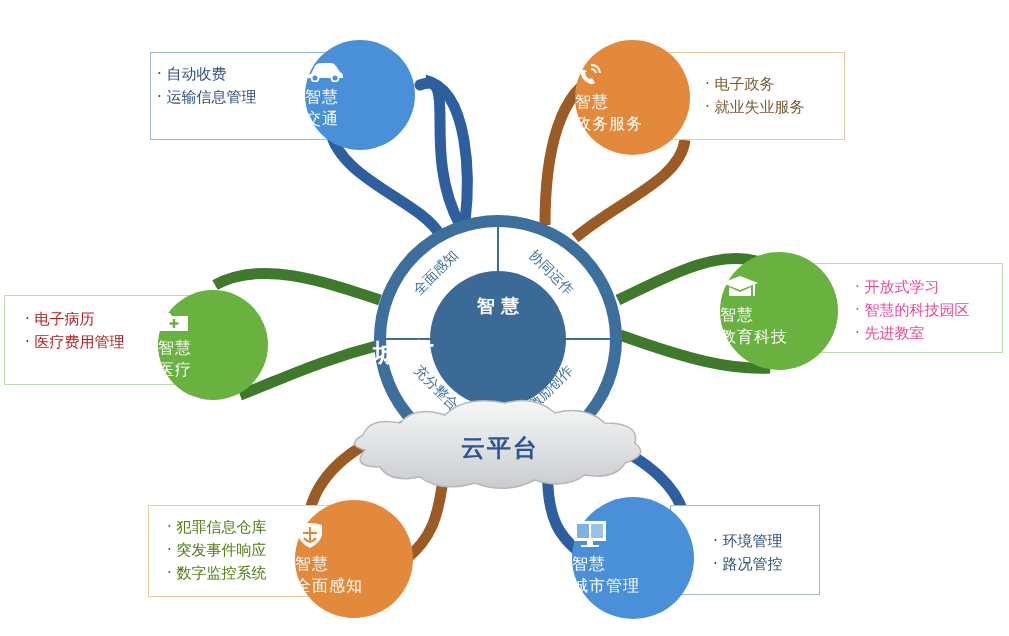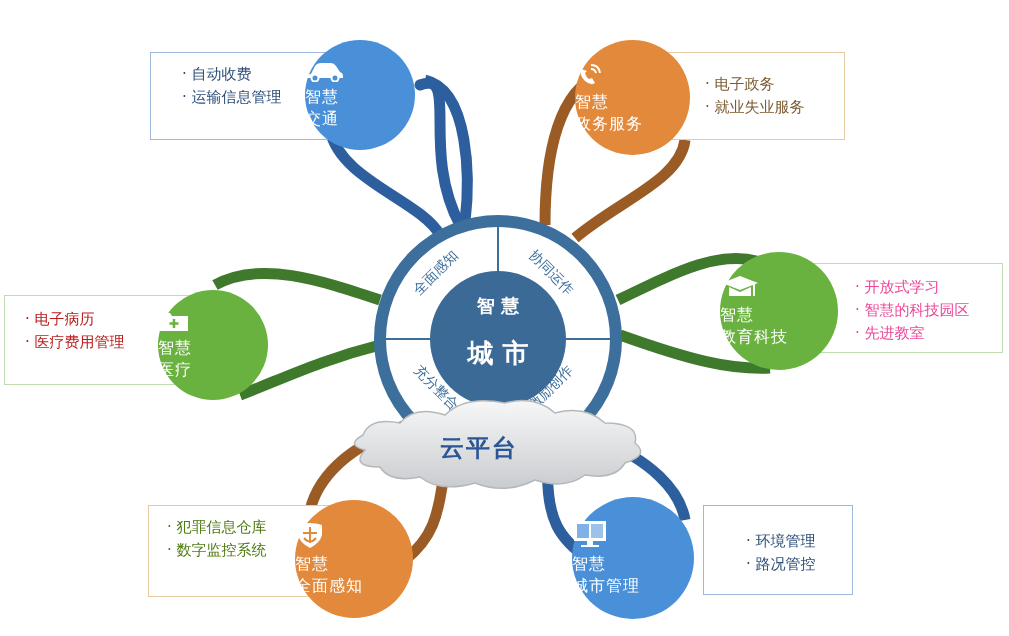--- a/index.html
+++ b/index.html
@@ -12,21 +12,21 @@
   .box li::before { content:"· "; }
   .node { position:absolute; border-radius:50%; color:#fff; text-align:center;
           display:flex; flex-direction:column; align-items:flex-start; justify-content:center;
           box-sizing:border-box; }
   .node .t { font-size:16px; line-height:22px; letter-spacing:1px; }
   .node .ic { margin-bottom:4px; }
   .blue { background:#4a90d9; }
   .orange { background:#e3893b; }
   .green { background:#6ab23f; }
   .hub { position:absolute; left:373px; top:214px; width:250px; height:250px; }
-  .cloud-label { position:absolute; left:440px; top:432px; width:120px; text-align:left;
+  .cloud-label { position:absolute; left:440px; top:432px; width:120px; text-align:center;
                  font-size:24px; font-weight:bold; color:#2a5597; letter-spacing:2px; }
 </style>
 </head>
 <body>
 
 <svg class="loops" width="1009" height="636">
 
   <path d="M460 225 C 420 150, 460 70, 420 85 M330 130 C 340 180, 420 200, 440 235" fill="none" stroke="#2d5f9e" stroke-width="11" stroke-linecap="round"></path>
   <path d="M425 80 C 470 90, 470 180, 465 222" fill="none" stroke="#2d5f9e" stroke-width="11"></path>
 
@@ -39,21 +39,21 @@
   <path d="M380 300 C 320 280, 260 260, 215 285" fill="none" stroke="#3f7a2c" stroke-width="11"></path>
   <path d="M380 345 C 320 360, 280 380, 240 395" fill="none" stroke="#3f7a2c" stroke-width="11"></path>
 
   <path d="M420 420 C 360 440, 320 470, 310 510" fill="none" stroke="#9a5c24" stroke-width="11"></path>
   <path d="M445 460 C 440 520, 430 540, 405 560" fill="none" stroke="#9a5c24" stroke-width="11"></path>
 
   <path d="M548 462 C 545 520, 560 540, 590 560" fill="none" stroke="#2d5f9e" stroke-width="11"></path>
   <path d="M600 440 C 650 460, 680 490, 685 520" fill="none" stroke="#2d5f9e" stroke-width="11"></path>
 </svg>
 
-<div class="box" style="left:150px;top:52px;width:200px;height:88px;border:1px solid #9bb8da;padding:10px 0 0 31px;color:#2d4f7a;">
+<div class="box" style="left:150px;top:52px;width:200px;height:88px;border:1px solid #9bb8da;padding:10px 0 0 6px;color:#2d4f7a;">
   <ul>
     <li>自动收费</li>
     <li>运输信息管理</li>
   </ul>
 </div>
 
 <div class="box" style="left:660px;top:52px;width:185px;height:88px;border:1px solid #e8c9a2;padding:20px 0 16px 44px;color:#7a5a30;">
   <ul>
     <li>电子政务</li>
     <li>就业失业服务</li>
@@ -71,25 +71,26 @@
 <div class="box" style="left:4px;top:295px;width:200px;height:90px;border:1px solid #bfdbb0;padding:12px 0 0 20px;color:#b91c1c;">
   <ul>
     <li>电子病历</li>
     <li>医疗费用管理</li>
   </ul>
 </div>
 
 <div class="box" style="left:148px;top:505px;width:200px;height:92px;border:1px solid #e8c9a2;padding:10px 0 0 18px;color:#4d7c0f;">
   <ul>
     <li>犯罪信息仓库</li>
+    <li>突发事件响应</li>
     <li>数字监控系统</li>
   </ul>
 </div>
 
-<div class="box" style="left:703px;top:505px;width:150px;height:90px;border:1px solid #9bb8da;padding:24px 0 14px 42px;color:#2d4f7a;">
+<div class="box" style="left:670px;top:505px;width:150px;height:90px;border:1px solid #9bb8da;padding:24px 0 14px 42px;color:#2d4f7a;">
   <ul>
     <li>环境管理</li>
     <li>路况管控</li>
   </ul>
 </div>
 
 <div class="node blue" style="left:305px;top:40px;width:110px;height:110px;">
   <svg class="ic" width="40" height="22" viewBox="0 0 40 22">
     <path d="M6 14 L10 6 Q12 3 16 3 L26 3 Q29 3 31 6 L35 12 Q38 13 38 16 L38 18 L2 18 L2 16 Q2 14 6 14 Z" fill="#fff"></path>
     <circle cx="10" cy="18" r="3.5" fill="#4a90d9" stroke="#fff" stroke-width="2"></circle>
@@ -149,21 +150,21 @@
 </div>
 
 <div class="hub">
   <svg width="250" height="250" viewBox="0 0 250 250">
     <circle cx="125" cy="125" r="118" fill="#ffffff" stroke="#3d6f9c" stroke-width="12"></circle>
     <line x1="125" y1="7" x2="125" y2="243" stroke="#3d6f9c" stroke-width="2"></line>
     <line x1="7" y1="125" x2="243" y2="125" stroke="#3d6f9c" stroke-width="2"></line>
     <circle cx="125" cy="125" r="68" fill="#3a6a95"></circle>
   </svg>
   <div style="position:absolute;left:0;top:80px;width:250px;text-align:center;color:#fff;font-size:18px;font-weight:bold;">智 慧</div>
-  <div style="position:absolute;left:0;top:122px;width:250px;text-align:center;color:#fff;font-size:26px;font-weight:bold;">城 市</div>
+  <div style="position:absolute;left:0;top:122px;width:250px;color:#fff;font-size:26px;font-weight:bold;">城 市</div>
   <div style="position:absolute;left:35px;top:50px;font-size:14px;color:#3d6f9c;transform:rotate(-45deg);">全面感知</div>
   <div style="position:absolute;left:150px;top:50px;font-size:14px;color:#3d6f9c;transform:rotate(45deg);">协同运作</div>
   <div style="position:absolute;left:35px;top:165px;font-size:14px;color:#3d6f9c;transform:rotate(45deg);">充分整合</div>
   <div style="position:absolute;left:150px;top:165px;font-size:14px;color:#3d6f9c;transform:rotate(-45deg);">激励创作</div>
 </div>
 
 <svg style="position:absolute;left:345px;top:395px;" width="310" height="100" viewBox="0 0 310 100">
   <defs>
     <linearGradient id="cg" x1="0" y1="0" x2="0" y2="1">
       <stop offset="0" stop-color="#f7f7f7"></stop>

